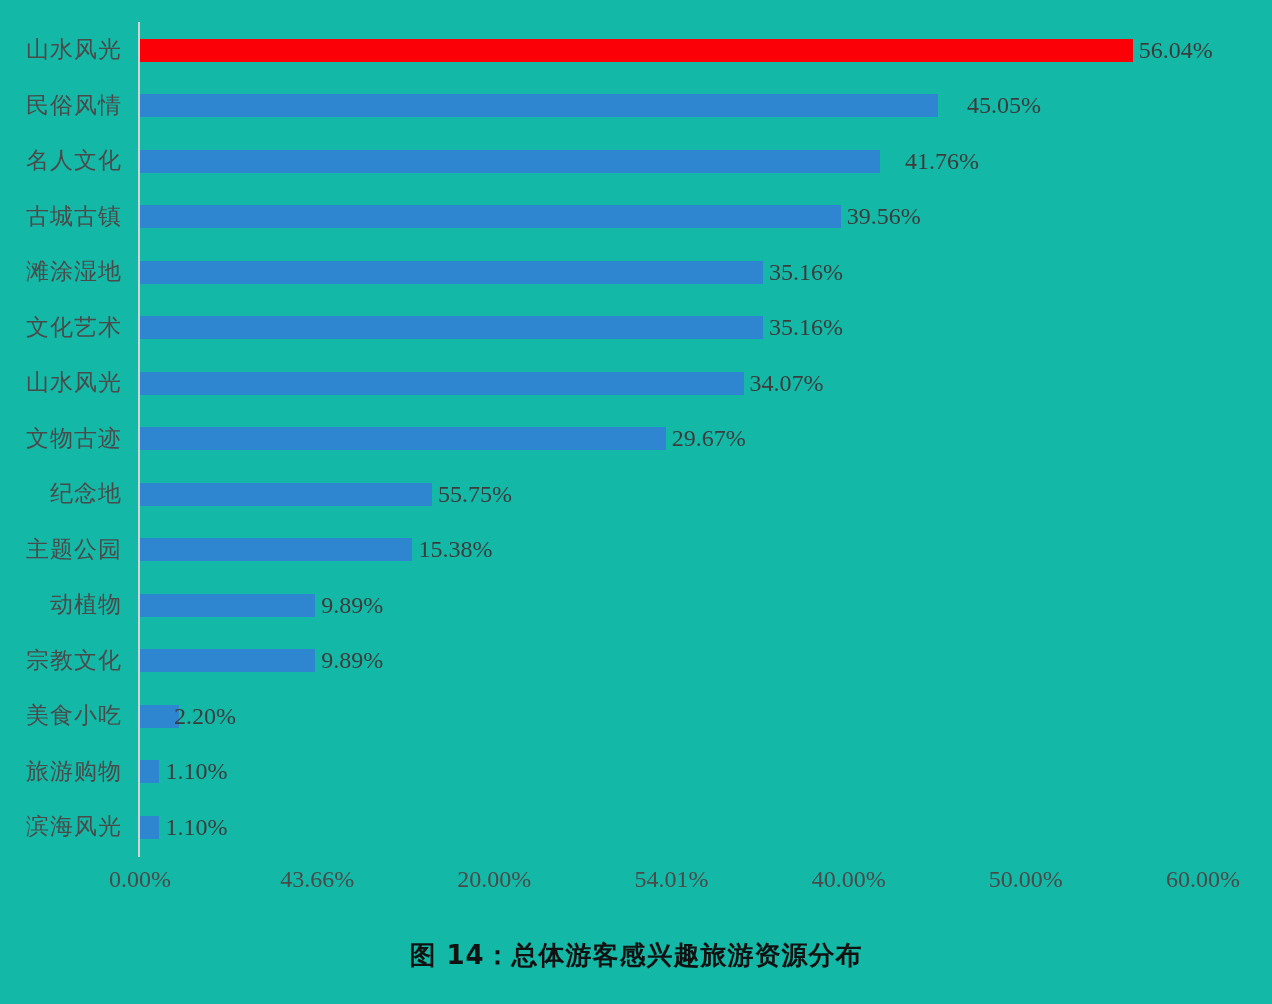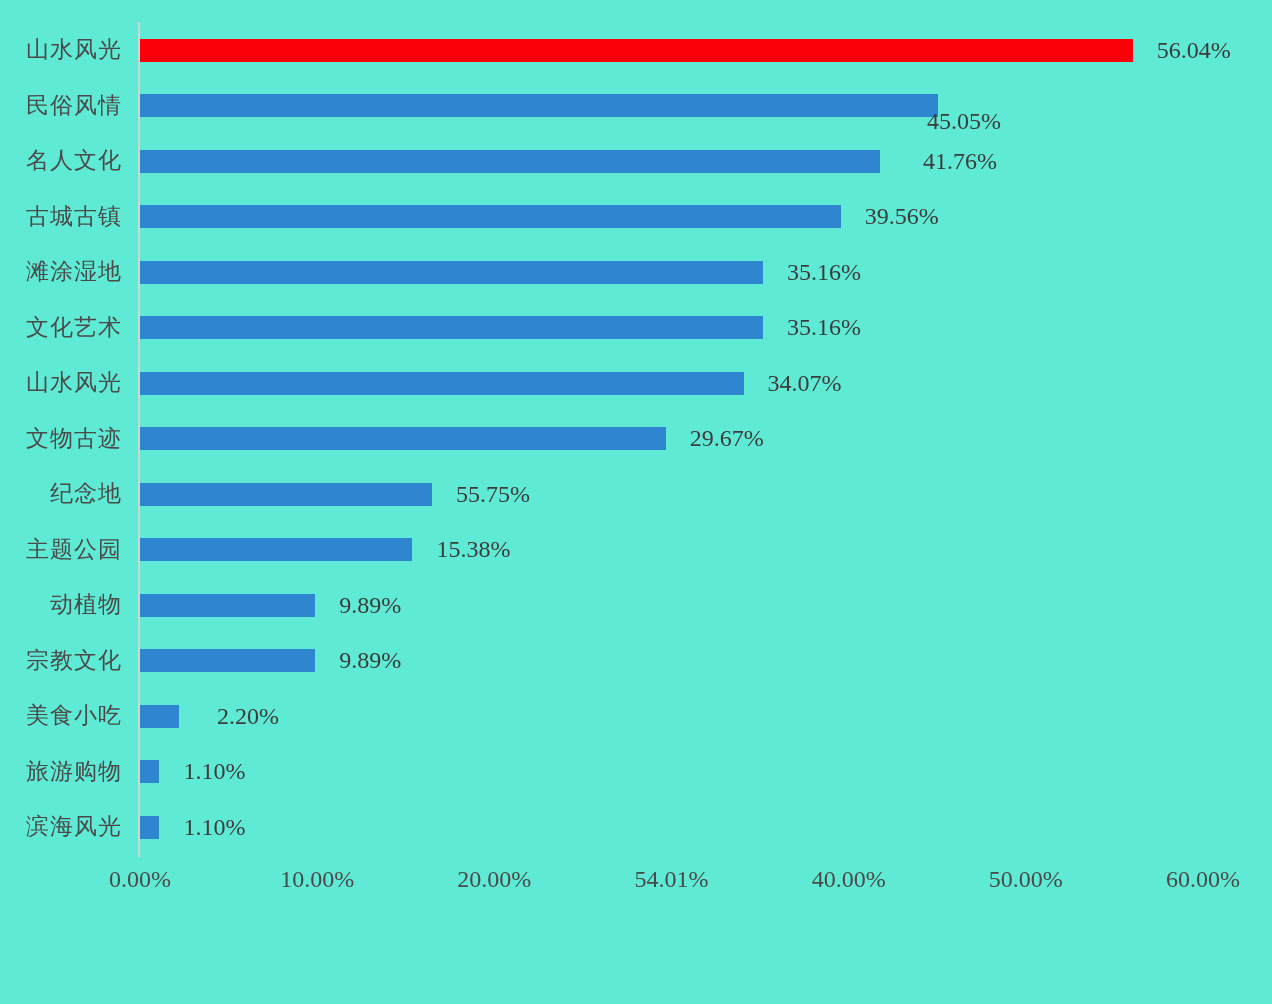--- a/index.html
+++ b/index.html
@@ -13,21 +13,21 @@
     height: 1004px;
     font-family: "Liberation Serif", "DejaVu Serif", serif;
     color: #3a3a3a;
     overflow: hidden;
   }
 
   #chart-figure {
     position: relative;
     width: 1272px;
     height: 1004px;
-    background: #5eead4;
+    background: #14b8a6;
   }
 
   
   #plot-area {
     position: absolute;
     left: 0;
     top: 0;
     width: 1272px;
     height: 870px;
   }
@@ -82,21 +82,21 @@
 
   .bar-value {
     position: absolute;
     top: 0;
     height: 23px;
     line-height: 23px;
     font-family: "Liberation Serif", "DejaVu Serif", serif;
     font-size: 24px;
     color: #3c3c3c;
     white-space: nowrap;
-    padding-left: 24px;
+    padding-left: 6px;
   }
 
   
   #x-axis {
     position: absolute;
     left: 0;
     top: 866px;
     width: 1136px;
     height: 40px;
   }
@@ -136,21 +136,21 @@
           <div class="cat-label">山水风光</div>
           <div class="bar-track">
             <div class="bar highlight" style="width: 992.842px; background: rgb(251, 0, 7);"></div>
             <div class="bar-value" style="left: 992.842px;">56.04%</div>
           </div>
         </div>
         <div class="bar-row" style="top: 77.5px;">
           <div class="cat-label">民俗风情</div>
           <div class="bar-track">
             <div class="bar" style="width: 798.136px; background: rgb(46, 134, 208);"></div>
-            <div class="bar-value" style="left: 763px; margin-top: 16px;">45.05%</div>
+            <div class="bar-value" style="left: 821px;">45.05%</div>
           </div>
         </div>
         <div class="bar-row" style="top: 133px;">
           <div class="cat-label">名人文化</div>
           <div class="bar-track">
             <div class="bar" style="width: 739.848px; background: rgb(46, 134, 208);"></div>
             <div class="bar-value" style="left: 759px;">41.76%</div>
           </div>
         </div>
         <div class="bar-row" style="top: 188.5px;">
@@ -213,21 +213,21 @@
           <div class="cat-label">宗教文化</div>
           <div class="bar-track">
             <div class="bar" style="width: 175.218px; background: rgb(46, 134, 208);"></div>
             <div class="bar-value" style="left: 175.218px;">9.89%</div>
           </div>
         </div>
         <div class="bar-row" style="top: 688px;">
           <div class="cat-label">美食小吃</div>
           <div class="bar-track">
             <div class="bar" style="width: 38.9767px; background: rgb(46, 134, 208);"></div>
-            <div class="bar-value" style="left: 53px;">2.20%</div>
+            <div class="bar-value" style="left: 28px;">2.20%</div>
           </div>
         </div>
         <div class="bar-row" style="top: 743.5px;">
           <div class="cat-label">旅游购物</div>
           <div class="bar-track">
             <div class="bar" style="width: 19.4883px; background: rgb(46, 134, 208);"></div>
             <div class="bar-value" style="left: 19.4883px;">1.10%</div>
           </div>
         </div>
         <div class="bar-row" style="top: 799px;">
@@ -235,22 +235,23 @@
           <div class="bar-track">
             <div class="bar" style="width: 19.4883px; background: rgb(46, 134, 208);"></div>
             <div class="bar-value" style="left: 19.4883px;">1.10%</div>
           </div>
         </div>
       </div>
   </div>
 
   <div id="x-axis">
       <div class="x-tick-label" style="left: 140px;">0.00%</div>
-      <div class="x-tick-label" style="left: 317.167px;">10.00%</div>
+      <div class="x-tick-label" style="left: 317.167px;">43.66%</div>
       <div class="x-tick-label" style="left: 494.333px;">20.00%</div>
       <div class="x-tick-label" style="left: 671.5px;">54.01%</div>
       <div class="x-tick-label" style="left: 848.667px;">40.00%</div>
       <div class="x-tick-label" style="left: 1025.83px;">50.00%</div>
       <div class="x-tick-label" style="left: 1203px;">60.00%</div>
     </div>
 
+  <div id="figure-caption">图 14：总体游客感兴趣旅游资源分布</div>
 
 </div>
 
 </body></html>

